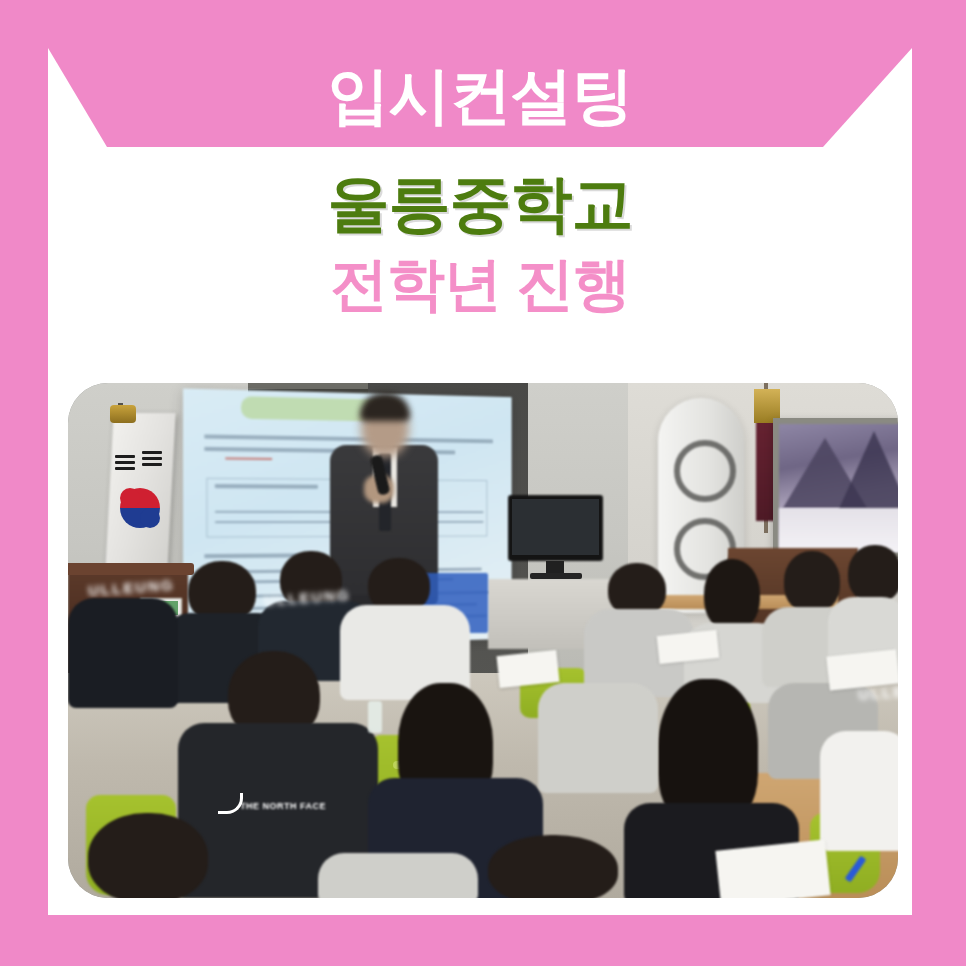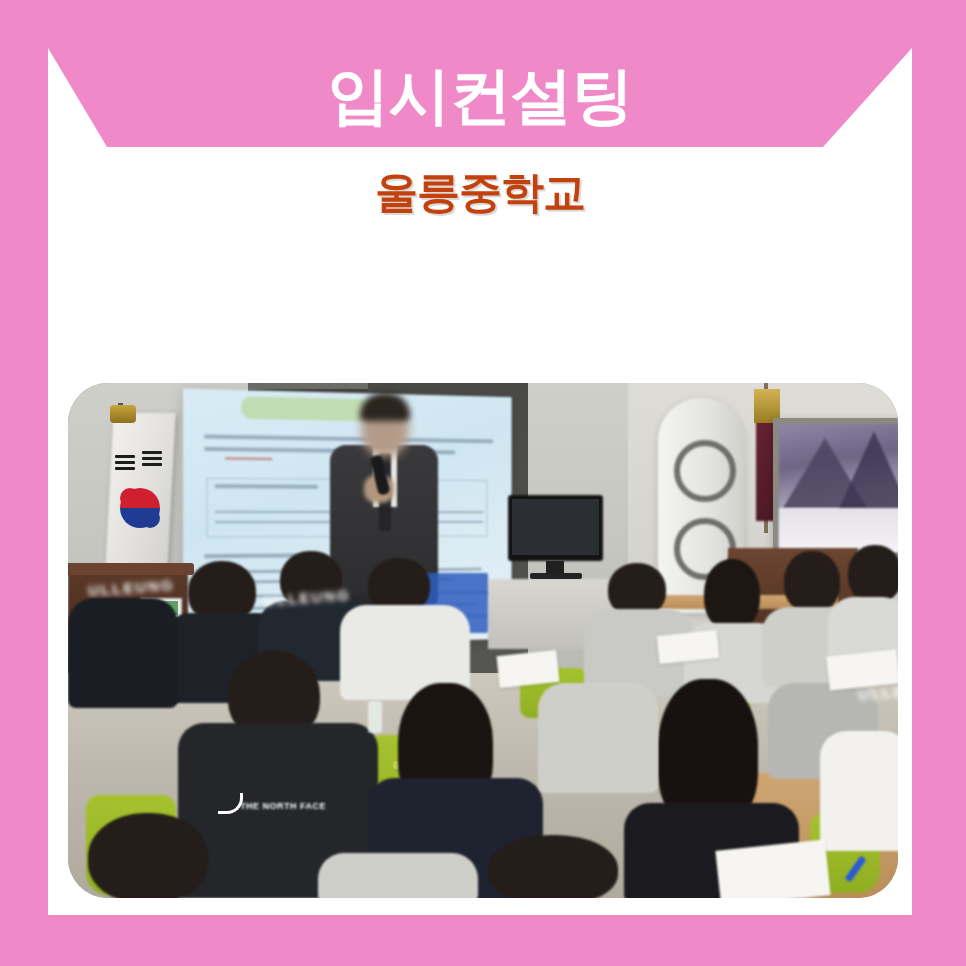--- a/index.html
+++ b/index.html
@@ -43,23 +43,23 @@
     box-sizing:border-box;
     white-space:nowrap;
   }
   .headings{
     position:absolute;
     left:0;top:120px;
     width:864px;
     text-align:center;
   }
   .school-name{
-    font-size:43px;
+    font-size:62px;
     font-weight:bold;
-    color:#c2410c;
+    color:#4d7c0f;
     letter-spacing:-1px;
     line-height:1.15;
     text-shadow:2px 2px 0 rgba(150,150,150,.35);
     white-space:nowrap;
   }
   .subtitle{
     margin-top:12px;
     font-size:58px;
     font-weight:bold;
     color:#f48fc8;
@@ -195,20 +195,21 @@
 
 <div class="poster">
 
   <div class="card">
 
     <div class="banner"></div>
     <div class="banner-title">입시컨설팅</div>
 
     <div class="headings">
       <div class="school-name">울릉중학교</div>
+      <div class="subtitle">전학년 진행</div>
     </div>
 
     <div class="photo">
 
       <div class="ph wall"></div>
       <div class="ph wall-panel"></div>
       <div class="ph wall-slats"></div>
       <div class="ph wall-right"></div>
 
       <div class="ph screen blurlite">

